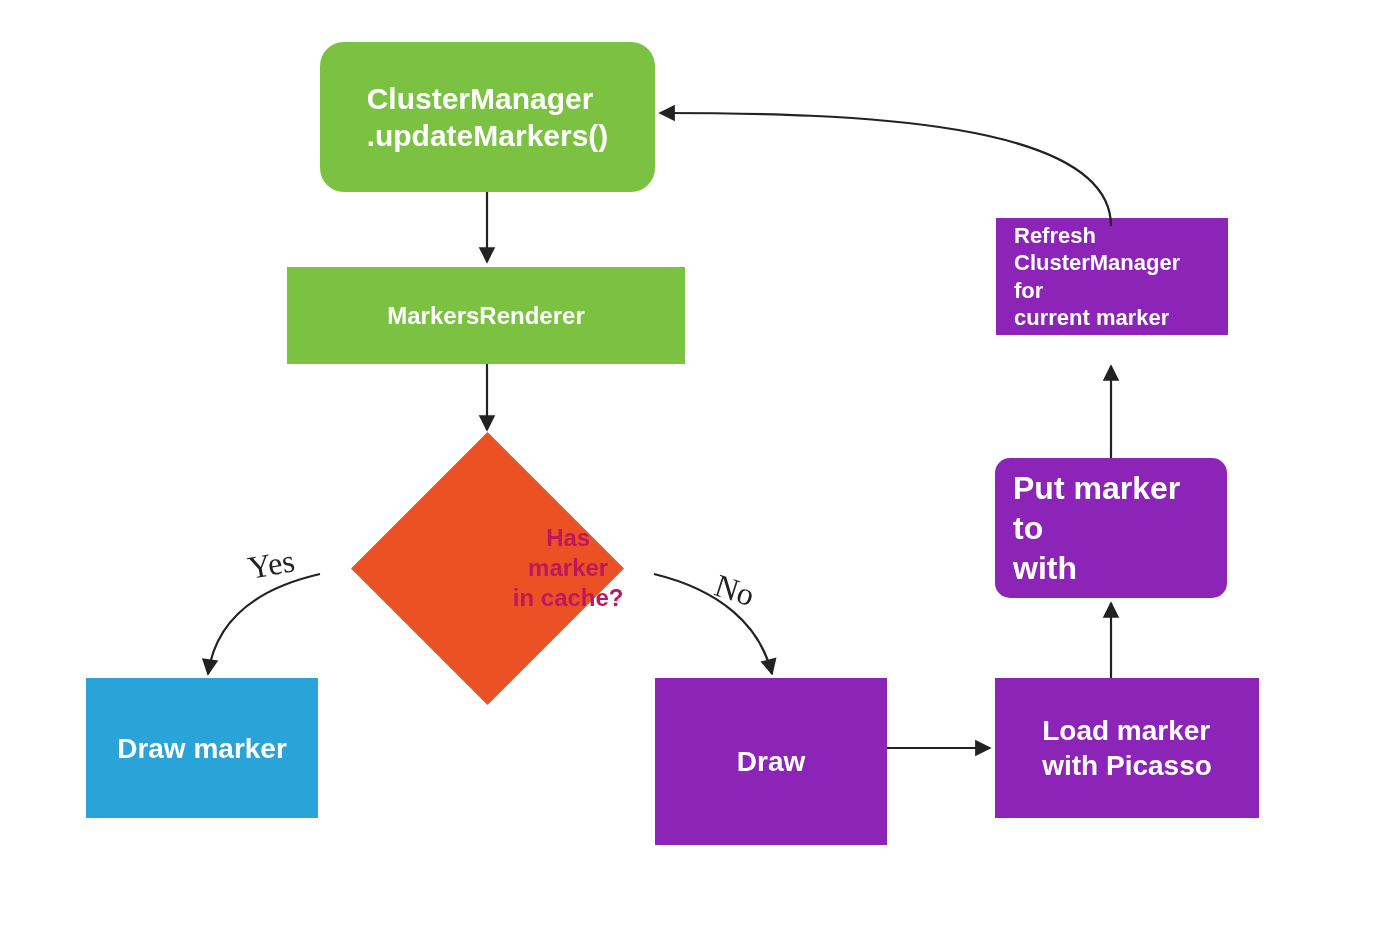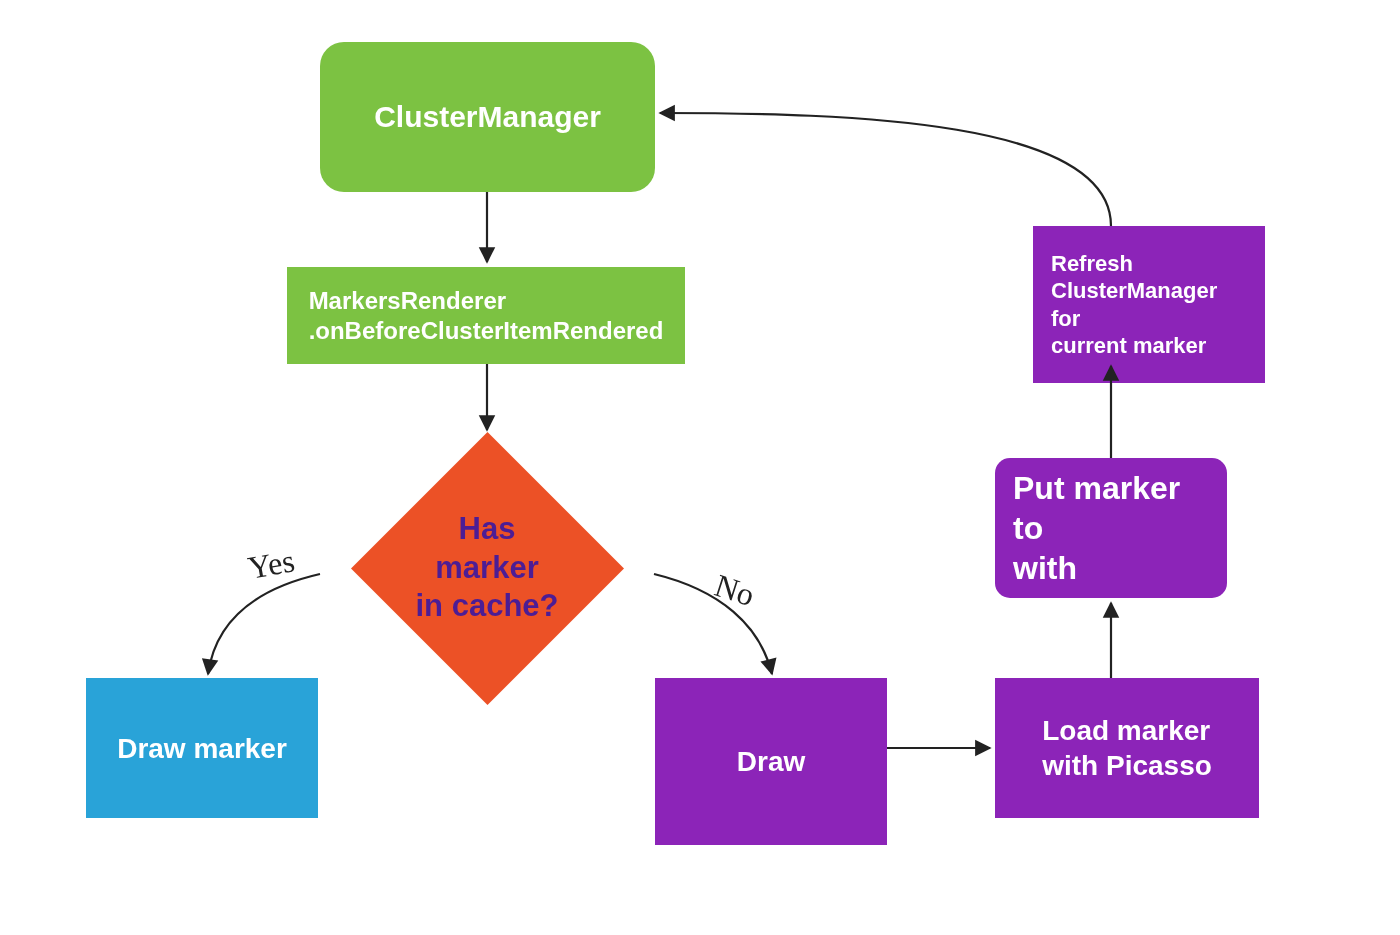--- a/index.html
+++ b/index.html
@@ -33,25 +33,25 @@
   .diamond-shape {
     position: absolute;
     inset: 0;
     transform: rotate(45deg);
   }
   .diamond-text {
     position: absolute;
     inset: 0;
     display: flex;
     align-items: center;
-    justify-content: center;
+    justify-content: flex-end;
     text-align: center;
-    color: #4c1d95;
+    color: #be185d;
     font-weight: 700;
-    font-size: 31px;
+    font-size: 24px;
     line-height: 1.25;
   }
   .edge-label {
     position: absolute;
     color: #222;
     font-size: 32px;
     font-weight: 400;
     font-family: Georgia, "Times New Roman", serif;
   }
   svg.arrows {
@@ -61,27 +61,27 @@
     height: 935px;
     pointer-events: none;
   }
 </style>
 </head>
 <body>
 
 <div class="node green rounded" style="left:320px; top:42px; width:335px; height:150px; font-size:30px;">
   <div>
     <div>ClusterManager</div>
+    <div>.updateMarkers()</div>
   </div>
 </div>
 
 <div class="node green" style="left:287px; top:267px; width:398px; height:97px; font-size:24px;">
   <div>
     <div>MarkersRenderer</div>
-    <div>.onBeforeClusterItemRendered</div>
   </div>
 </div>
 
 <div class="diamond-wrap" style="left:350.5px; top:431.5px; width:273px; height:273px;">
   <div class="diamond-shape orange" style="left:40px; top:40px; width:193px; height:193px;"></div>
   <div class="diamond-text">
     <div>
       <div>Has</div>
       <div>marker</div>
       <div>in cache?</div>
@@ -106,21 +106,21 @@
   </div>
 </div>
 
 <div class="node purple" style="left:995px; top:458px; width:232px; height:140px; font-size:32px;border-radius:15px;">
   <div>
     <div>Put marker to</div>
     <div>with</div>
   </div>
 </div>
 
-<div class="node purple" style="left:996px; top:226px; width:232px; height:157px; font-size:22px;margin-left:37px;">
+<div class="node purple" style="left:996px; top:218px; width:232px; height:117px; font-size:22px;">
   <div>
     <div>Refresh</div>
     <div>ClusterManager for</div>
     <div>current marker</div>
   </div>
 </div>
 
 <div class="edge-label" style="left:248px; top:546px; transform: rotate(-10deg);">Yes</div>
 <div class="edge-label" style="left:715px; top:572px; transform: rotate(18deg);">No</div>
 

